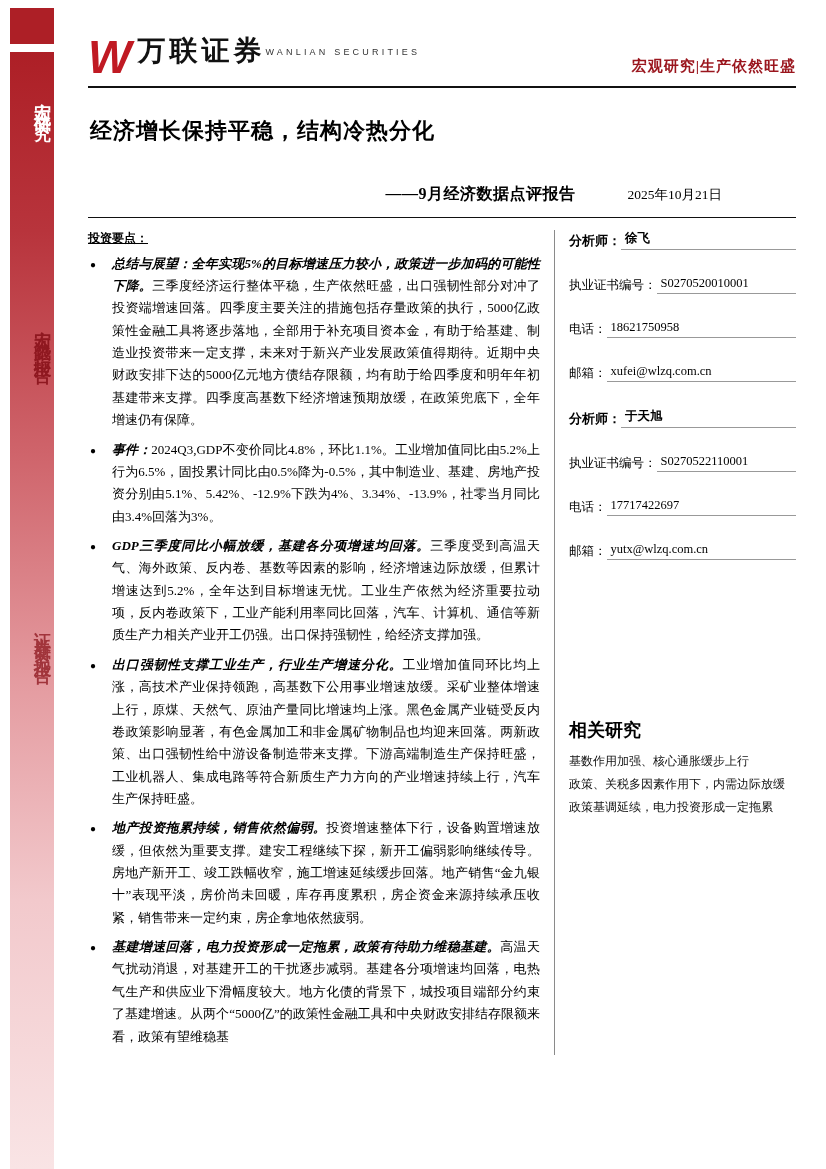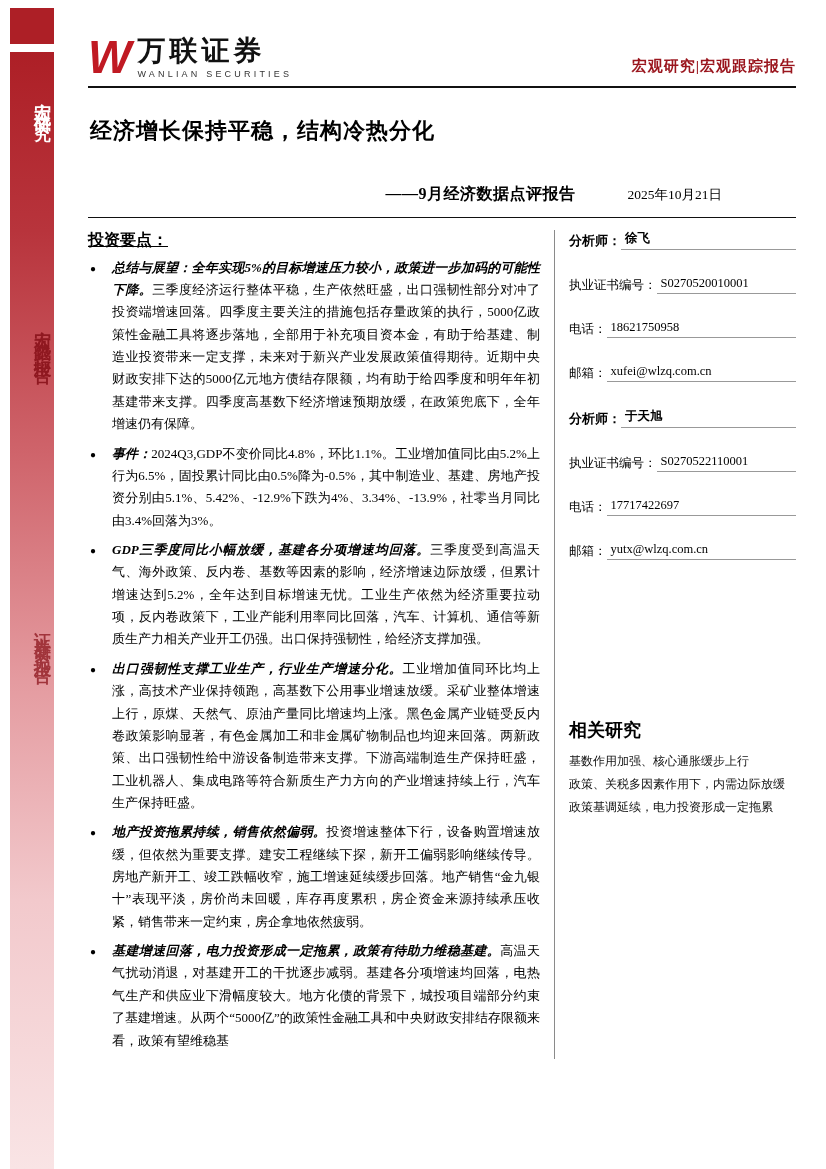--- a/index.html
+++ b/index.html
@@ -16,37 +16,37 @@
   .sb-top-label { top:38px; color:#ffffff; }
   .sb-mid-label { top:266px; color:#8f1820; }
   .sb-bottom-label { top:566px; color:#a1343b; }
 
   
   .content { position:absolute; left:88px; top:36px; width:708px; }
 
   .top-header { display:flex; justify-content:space-between; align-items:flex-end; padding-bottom:6px; border-bottom:2px solid #111; }
   .logo { display:flex; align-items:flex-start; gap:6px; }
   .logo-w { color:#c01a23; font-family:"Liberation Sans","DejaVu Sans",sans-serif; font-weight:bold; font-size:46px; line-height:0.95; font-style:italic; }
-  .logo-text { display:flex; flex-direction:column; }
+  .logo-text { display:flex; flex-direction:row;align-items:center; }
   .logo-cn { font-size:28px; font-weight:bold; letter-spacing:4px; line-height:1.1; color:#111; }
   .logo-en { font-family:"Liberation Sans","DejaVu Sans",sans-serif; font-size:9px; letter-spacing:3.2px; color:#333; margin-top:2px; }
   .category { font-size:15px; font-weight:bold; color:#9a151d; letter-spacing:1px; padding-bottom:4px; }
 
   .title { font-size:22px; font-weight:bold; letter-spacing:1px; margin:28px 0 20px 2px; }
 
   .subtitle-row { display:flex; justify-content:flex-end; align-items:baseline; gap:52px; padding:0 74px 12px 0; border-bottom:1px solid #111;margin-top:38px; }
   .subtitle { font-size:16px; font-weight:bold; letter-spacing:0.5px; }
   .date { font-size:13.5px; }
 
   .columns { display:flex; margin-top:12px; align-items:stretch; }
   .left-col { width:466px; padding-right:14px; }
   .v-divider { width:1px; background:#8a8a8a; }
   .right-col { flex:1; padding-left:14px; }
 
-  .section-title { font-size:16px; font-weight:bold; text-decoration:underline; margin-bottom:6px; }
+  .section-title { font-size:12px; font-weight:bold; text-decoration:underline; margin-bottom:6px; }
 
   ul.points { list-style:none; }
   ul.points li { position:relative; padding-left:24px; margin-bottom:7px; font-size:13px; line-height:1.72; text-align:justify; }
   ul.points li::before { content:"●"; position:absolute; left:2px; top:3px; font-size:10px; color:#000; }
   .lead { font-weight:bold; font-style:italic; }
   .body-text { font-weight:normal; }
 
   .analyst { margin-bottom:4px; }
   .a-row { display:flex; align-items:flex-end; margin-bottom:26px; font-size:12.5px; }
   .a-label { white-space:nowrap; }
@@ -73,21 +73,21 @@
   <main class="content">
 
     <header class="top-header">
       <div class="logo">
         <span class="logo-w">W</span>
         <div class="logo-text">
           <div class="logo-cn">万联证券</div>
           <div class="logo-en">WANLIAN SECURITIES</div>
         </div>
       </div>
-      <div class="category">宏观研究|宏观跟踪报告</div>
+      <div class="category">宏观研究|生产依然旺盛</div>
     </header>
 
     <h1 class="title">经济增长保持平稳，结构冷热分化</h1>
     <div class="subtitle-row">
       <span class="subtitle">——9月经济数据点评报告</span>
       <span class="date">2025年10月21日</span>
     </div>
 
     <div class="columns">
 

